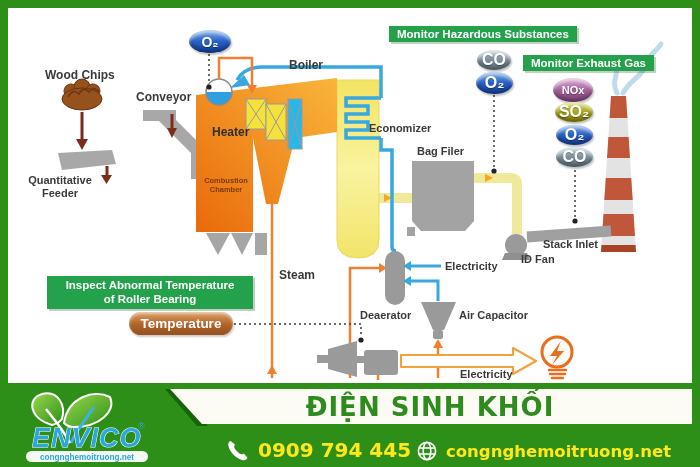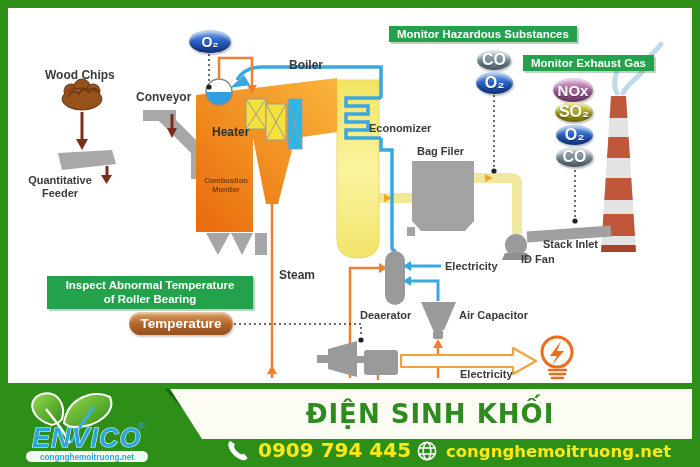--- a/index.html
+++ b/index.html
@@ -17,21 +17,21 @@
          color:#fff;font-weight:bold;font-size:16px;text-shadow:0 1px 1px rgba(0,0,0,.35);
          box-shadow:inset 0 3px 3px rgba(255,255,255,.5),inset 0 -3px 4px rgba(0,0,0,.28),1px 2px 2px rgba(0,0,0,.25);}
   .badge-blue{background:linear-gradient(180deg,#86b4e8 0%,#2a62c8 48%,#14409c 100%);}
   .badge-gray{background:linear-gradient(180deg,#ccd7dc 0%,#7f929d 48%,#5e7280 100%);}
   .badge-purple{background:linear-gradient(180deg,#dfb2d9 0%,#a8659e 48%,#7e4276 100%);}
   .badge-olive{background:linear-gradient(180deg,#dedc7a 0%,#aaa81f 48%,#888608 100%);}
   .pill-temp{position:absolute;border-radius:13px;display:flex;align-items:center;justify-content:center;
          color:#fff;font-weight:bold;font-size:13.5px;
          background:linear-gradient(180deg,#dda066 0%,#b06428 55%,#94501e 100%);
          box-shadow:inset 0 2px 3px rgba(255,255,255,.5),1px 2px 2px rgba(0,0,0,.2);}
-  .footer-band{position:absolute;left:168px;top:389px;width:524px;height:50px;background:#fcfcf4;
+  .footer-band{position:absolute;left:168px;top:389px;width:524px;height:35px;background:#fcfcf4;
          clip-path:polygon(2px 0,100% 0,100% 100%,34px 100%);
          display:flex;align-items:center;justify-content:center;}
   .footer-band-shadow{position:absolute;left:152px;top:389px;width:58px;height:37px;background:#176309;
          clip-path:polygon(13px 0,24px 0,56px 100%,45px 100%);}
   .footer-title{font-family:"DejaVu Sans",sans-serif;font-weight:bold;font-size:26px;color:#2e8b1e;letter-spacing:1px;}
   .footer-yellow{position:absolute;color:#ffe81a;font-weight:bold;font-family:"DejaVu Sans",sans-serif;white-space:nowrap;}
 </style>
 </head>
 <body>
 
@@ -209,21 +209,21 @@
       <circle cx="494" cy="171" r="2.6"></circle>
       <circle cx="575" cy="221" r="2.6"></circle>
       <circle cx="361" cy="340" r="2.6"></circle>
     </g>
   </svg>
 
   <div class="lbl lbl-lg" style="left:45px;top:69px;">Wood Chips</div>
   <div class="lbl lbl-lg" style="left:136px;top:91px;">Conveyor</div>
   <div class="lbl lbl-wrap" style="left:20px;top:174px;width:80px;">Quantitative Feeder</div>
   <div class="lbl lbl-lg" style="left:212px;top:126px;color:#2f2f2f;">Heater</div>
-  <div class="lbl lbl-wrap" style="left:198px;top:177px;width:56px;font-size:7.5px;color:#7a3c0e;">Combustion Monitor</div>
+  <div class="lbl lbl-wrap" style="left:198px;top:177px;width:56px;font-size:7.5px;color:#7a3c0e;">Combustion Chamber</div>
   <div class="lbl lbl-lg" style="left:289px;top:59px;">Boiler</div>
   <div class="lbl" style="left:369px;top:122px;">Economizer</div>
   <div class="lbl" style="left:417px;top:145px;">Bag Filer</div>
   <div class="lbl lbl-lg" style="left:279px;top:269px;">Steam</div>
   <div class="lbl" style="left:501px;top:253px;padding-left:20px;">ID Fan</div>
   <div class="lbl" style="left:543px;top:238px;">Stack Inlet</div>
   <div class="lbl" style="left:445px;top:260px;">Electricity</div>
   <div class="lbl" style="left:360px;top:309px;">Deaerator</div>
   <div class="lbl" style="left:459px;top:309px;">Air Capacitor</div>
   <div class="lbl" style="left:460px;top:368px;">Electricity</div>
@@ -231,21 +231,21 @@
   <div class="banner" style="left:389px;top:26px;">Monitor Hazardous Substances</div>
   <div class="banner" style="left:523px;top:55px;">Monitor Exhaust Gas</div>
   <div class="banner banner2" style="left:47px;top:276px;width:190px;">
     <span>Inspect Abnormal Temperature</span><br>
     <span>of Roller Bearing</span>
   </div>
 
   <div class="badge badge-blue" style="left:189px;top:30px;width:42px;height:23px;font-size:14px;">O₂</div>
   <div class="badge badge-gray" style="left:477px;top:50px;width:34px;height:20px;">CO</div>
   <div class="badge badge-blue" style="left:476px;top:72px;width:37px;height:22px;">O₂</div>
-  <div class="badge badge-purple" style="left:553px;top:78px;width:40px;height:24px;font-size:15px;text-align:center;">NOx</div>
+  <div class="badge badge-purple" style="left:553px;top:78px;width:40px;height:24px;font-size:11px;text-align:center;">NOx</div>
   <div class="badge badge-olive" style="left:555px;top:102px;width:38px;height:20px;">SO₂</div>
   <div class="badge badge-blue" style="left:556px;top:125px;width:37px;height:20px;">O₂</div>
   <div class="badge badge-gray" style="left:556px;top:147px;width:37px;height:20px;">CO</div>
   <div class="pill-temp" style="left:129px;top:312px;width:104px;height:23px;">Temperature</div>
 
   <div class="footer-band-shadow"></div>
   <div class="footer-band">
     <span class="footer-title">ĐIỆN SINH KHỐI</span>
   </div>
 

